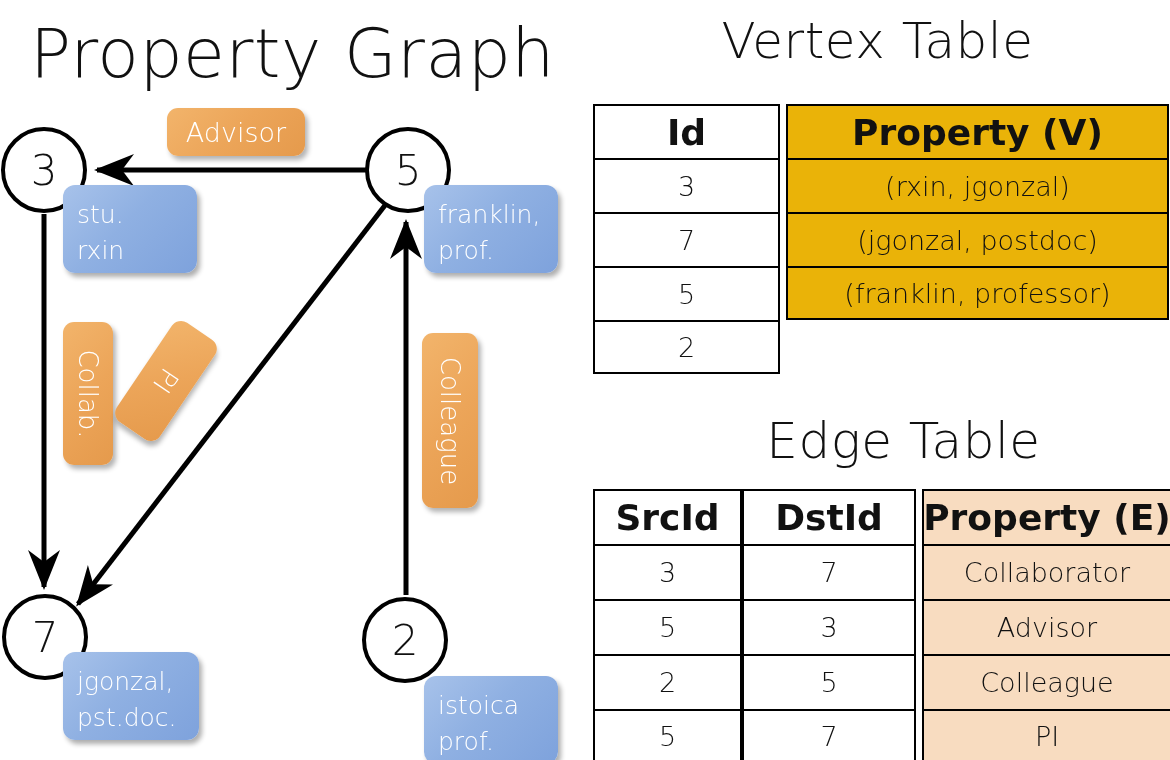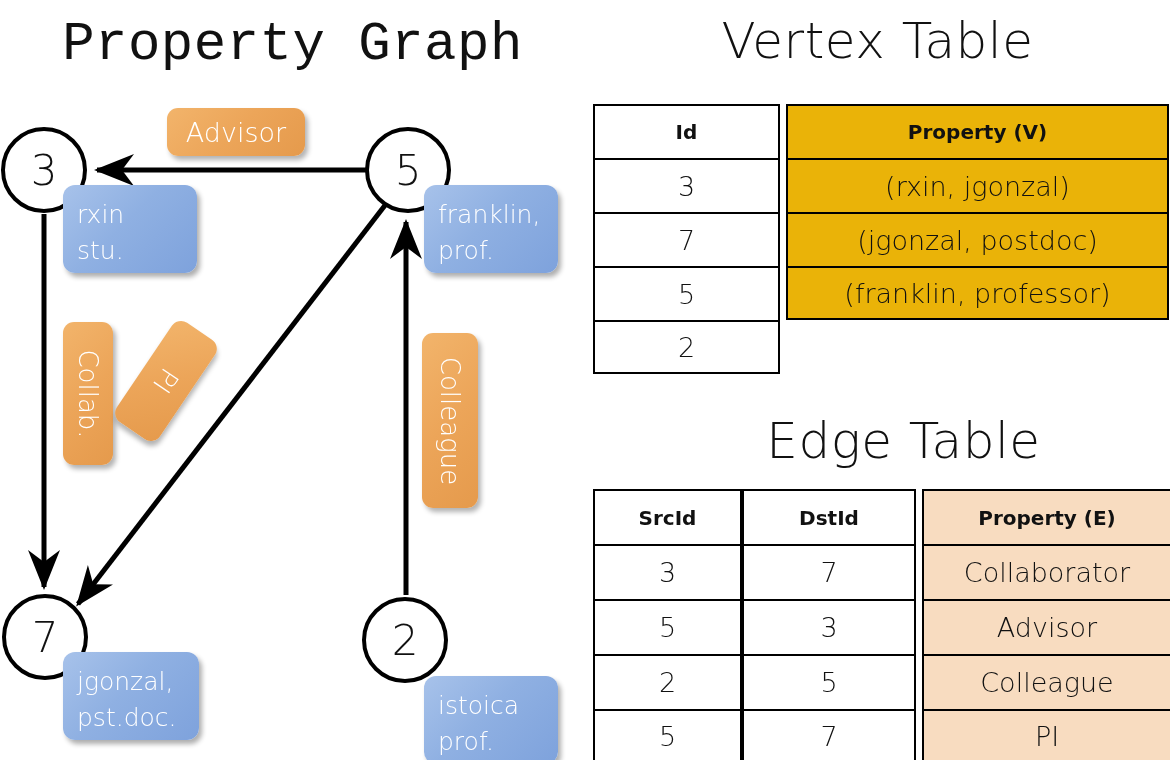--- a/index.html
+++ b/index.html
@@ -21,22 +21,21 @@
     position: absolute;
     font-family: "DejaVu Sans", sans-serif;
     font-weight: 300;
     color: #111111;
     letter-spacing: 0.5px;
     white-space: nowrap;
     text-align: center;
   }
   #title-property-graph {
     left: 0; top: 14px; width: 585px;
-    font-size: 54px;
-    font-family: Liberation Mono, monospace;
+    font-size: 68px;
   }
   #title-vertex-table {
     left: 585px; top: 12px; width: 585px;
     font-size: 50px;
   }
   #title-edge-table {
     left: 611px; top: 400px; width: 585px;
     font-size: 50px;
     margin-top: 12px;
   }
@@ -152,21 +151,21 @@
     font-family: "DejaVu Sans", sans-serif;
     font-weight: 300;
     font-size: 27px;
     color: #111111;
     background: #ffffff;
     white-space: nowrap;
   }
   .col .cell:last-child { border-bottom-width: 2px; }
   .cell.head {
     font-weight: 700;
-    font-size: 20px;
+    font-size: 36px;
   }
   .col-gap { width: 6px; }
 
   #vertex-table { left: 593px; top: 104px; }
   #vertex-table .col-id   { width: 187px; }
   #vertex-table .col-prop { width: 383px; }
   #vertex-table .cell     { height: 54px; }
   #vertex-table .col-prop .cell { background: #eab308; }
 
   #edge-table { left: 593px; top: 489px; }
@@ -208,22 +207,22 @@
     <span>5</span>
   </div>
   <div class="node" id="node-7">
     <span>7</span>
   </div>
   <div class="node" id="node-2">
     <span>2</span>
   </div>
 
   <div class="prop-box" id="prop-rxin">
+    <div>stu.</div>
     <div>rxin</div>
-    <div>stu.</div>
   </div>
   <div class="prop-box" id="prop-franklin">
     <div>franklin,</div>
     <div>prof.</div>
   </div>
   <div class="prop-box" id="prop-jgonzal">
     <div>jgonzal,</div>
     <div>pst.doc.</div>
   </div>
   <div class="prop-box" id="prop-istoica">

